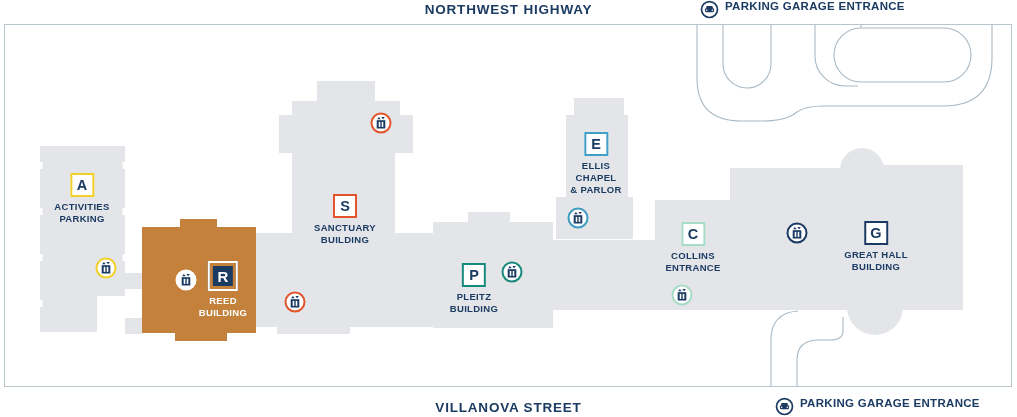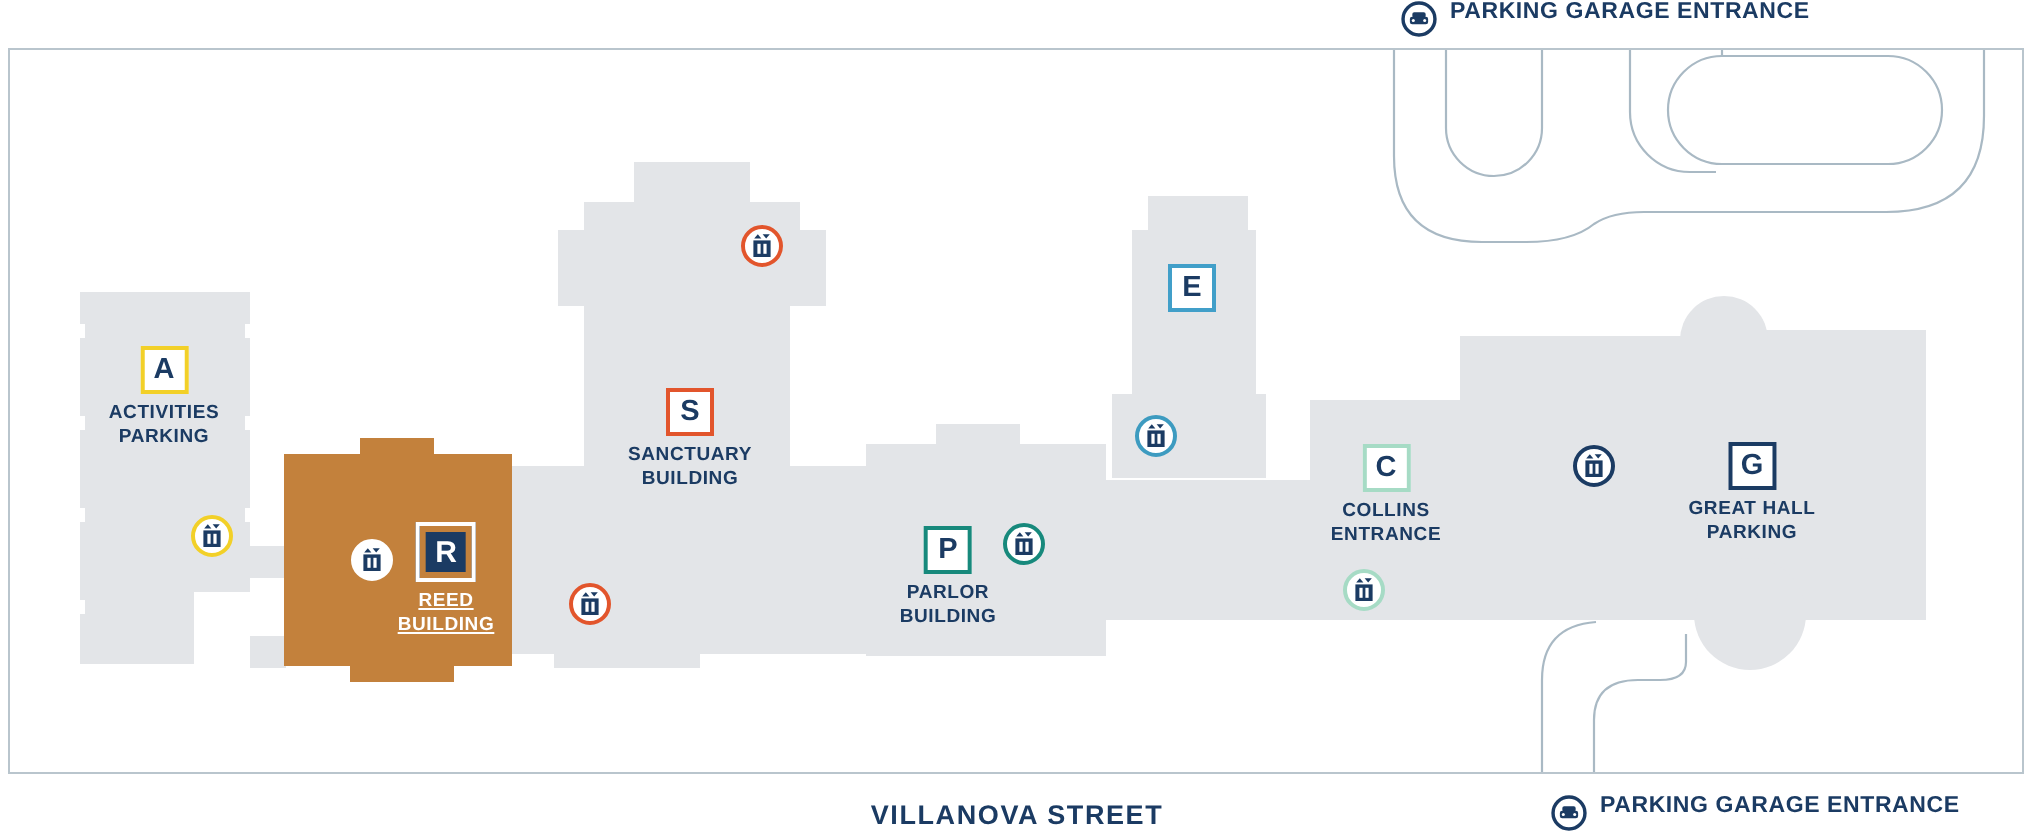--- a/index.html
+++ b/index.html
@@ -31,21 +31,21 @@
   }
   .bname{
     margin-top:4px;font-weight:bold;font-size:9.5px;line-height:1.25;
     letter-spacing:.3px;color:#1b3b63;white-space:pre-line;
   }
   
   .bldg.reed .badge{
     width:30px;height:30px;border:2.5px solid #ffffff;background:#1b3b63;color:#ffffff;
     box-shadow:inset 0 0 0 3px #c3813c;font-size:15px;
   }
-  .bldg.reed .bname{color:#ffffff;text-decoration:underline;}
+  .bldg.reed .bname{color:#ffffff;}
   .elev{position:absolute;transform:translate(-50%,-50%);line-height:0;}
 </style>
 </head>
 <body>
 
 <div class="stage">
 
   <svg class="base" width="1017" height="417" viewBox="0 0 1017 417">
 
     <rect x="4.5" y="24.5" width="1007" height="362" fill="none" stroke="#b9c5cd" stroke-width="1"></rect>
@@ -116,20 +116,21 @@
       <g>
         <rect x="655" y="200" width="190" height="110"></rect>
         <rect x="730" y="168" width="115" height="42"></rect>
         <rect x="845" y="165" width="118" height="145"></rect>
         <circle cx="862" cy="170" r="22"></circle>
         <circle cx="875" cy="307" r="28"></circle>
       </g>
     </g>
   </svg>
 
+  <div class="street top">NORTHWEST HIGHWAY</div>
   <div class="street bottom">VILLANOVA STREET</div>
 
   <div class="parking tr">
     <svg width="19" height="19" viewBox="0 0 20 20">
       <circle cx="10" cy="10" r="8.4" fill="#fff" stroke="#1b3b63" stroke-width="1.8"></circle>
       <rect x="5.2" y="8.8" width="9.6" height="4" rx="1.2" fill="#1b3b63"></rect>
       <rect x="6.5" y="6.4" width="7" height="3" rx="1" fill="#1b3b63"></rect>
       <circle cx="7" cy="10.8" r="0.8" fill="#ffffff"></circle>
       <circle cx="13" cy="10.8" r="0.8" fill="#ffffff"></circle>
     </svg>
@@ -167,44 +168,47 @@
       <span>S</span>
       </div>
     <div class="bname">SANCTUARY
 BUILDING</div>
   </div>
 
   <div class="bldg" style="left:474px;top:263px;">
     <div class="badge" style="border-color: rgb(23, 137, 124);">
       <span>P</span>
       </div>
-    <div class="bname">PARLOR
+    <div class="bname">PLEITZ
 BUILDING</div>
   </div>
 
   <div class="bldg" style="left:596px;top:132px;">
     <div class="badge" style="border-color: rgb(65, 159, 201);">
       <span>E</span>
       </div>
+    <div class="bname">ELLIS
+CHAPEL
+&amp; PARLOR</div>
   </div>
 
   <div class="bldg" style="left:693px;top:222px;">
     <div class="badge" style="border-color: rgb(166, 219, 197);">
       <span>C</span>
       </div>
     <div class="bname">COLLINS
 ENTRANCE</div>
   </div>
 
   <div class="bldg" style="left:876px;top:221px;">
     <div class="badge" style="border-color: rgb(27, 59, 99);">
       <span>G</span>
       </div>
     <div class="bname">GREAT HALL
-PARKING</div>
+BUILDING</div>
   </div>
 
   <div id="elevator-layer">
       <div class="elev" style="left: 106px; top: 268px;"><svg width="22" height="22" viewBox="0 0 22 22">
           <circle cx="11" cy="11" r="9.5" fill="#ffffff" stroke="#f2d028" stroke-width="2"></circle>
           <path d="M7.1,7.3 L8.9,5.1 L10.7,7.3 Z" fill="#1b3b63"></path>
           <path d="M11.3,5.1 L13.1,7.3 L14.9,5.1 Z" fill="#1b3b63"></path>
           <rect x="6.7" y="8.2" width="8.6" height="8.3" fill="#1b3b63"></rect>
           <rect x="8.7" y="9.9" width="1.6" height="5" fill="#ffffff"></rect>
           <rect x="11.7" y="9.9" width="1.6" height="5" fill="#ffffff"></rect>

